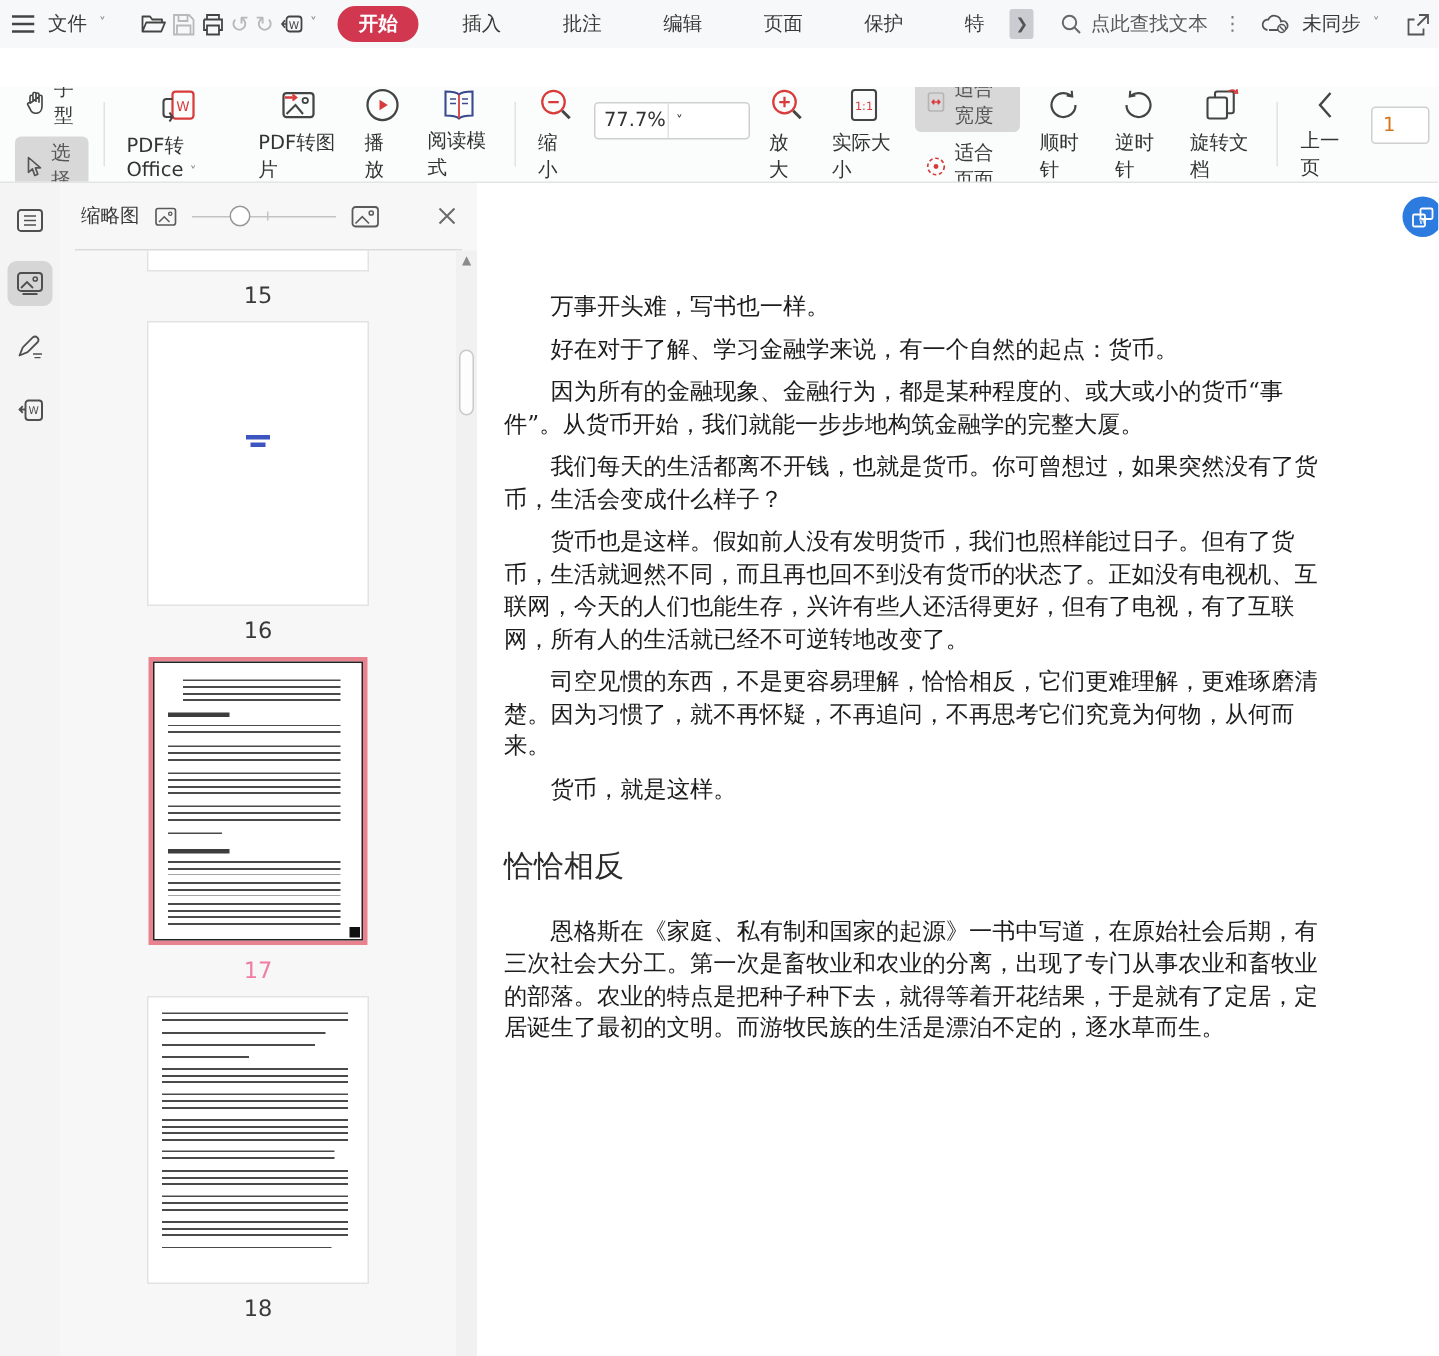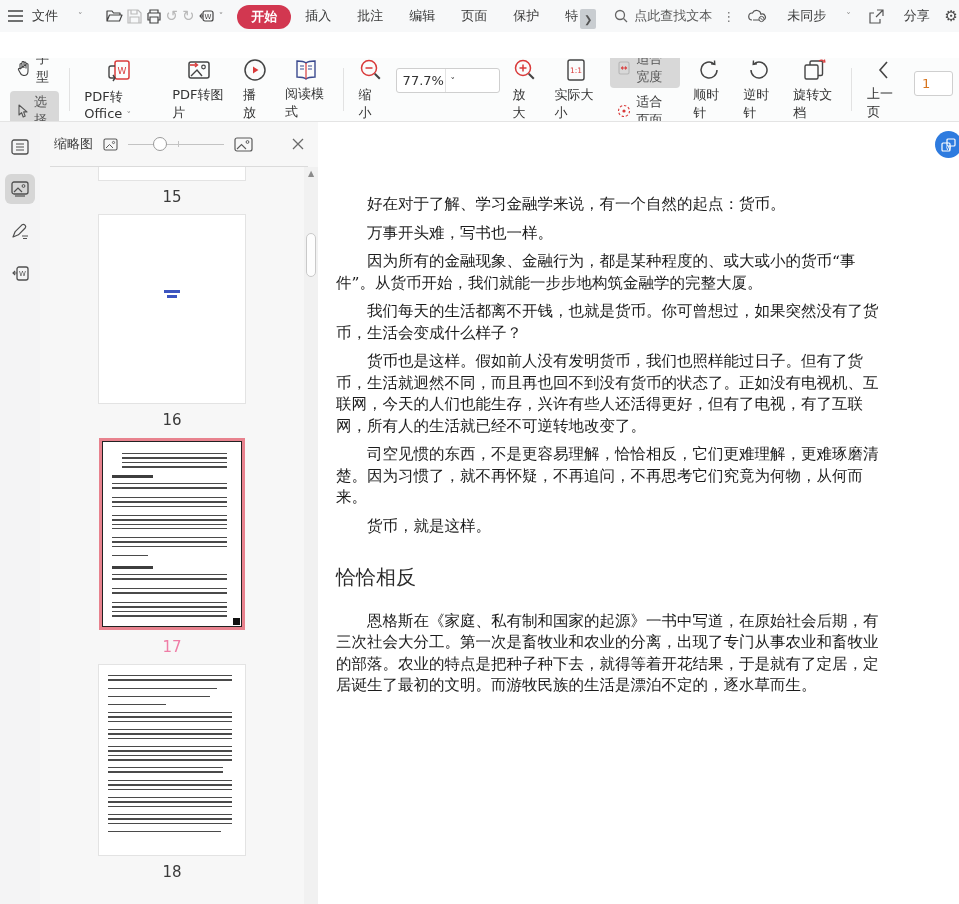--- a/index.html
+++ b/index.html
@@ -3,27 +3,27 @@
 <meta charset="utf-8">
 <style>
   * { margin:0; padding:0; box-sizing:border-box; }
   html,body { width:959px; height:904px; overflow:hidden;
     font-family:"DejaVu Sans","Liberation Sans",sans-serif;
     background:#fff; color:#333; font-size:13px; }
 
   
   .menubar { height:32px; background:#f7f8f9; display:flex; align-items:center;
     padding:0 8px; gap:4px; white-space:nowrap; }
-  .mb-btn { display:flex; align-items:center; gap:20px; padding:3px 5px; border-radius:4px;
+  .mb-btn { display:flex; align-items:center; gap:8px; padding:3px 5px; border-radius:4px;
     color:#3a3a3a; cursor:default; }
   .mb-ico { width:17px; height:17px; display:inline-flex; align-items:center; justify-content:center; color:#4a4a4a; }
   .mb-ico.dim { color:#b9b9b9; }
   .vsep { width:1px; height:18px; background:#dcdcdc; margin:0 5px; }
   .caret { font-size:9px; color:#8a8a8a; }
-  .tabs { display:flex; align-items:flex-end; gap:2px; margin-left:10px; }
+  .tabs { display:flex; align-items:center; gap:17px; margin-left:10px; }
   .tab { padding:4px 12px; color:#3a3a3a; }
   .tab.active { background:#d23750; color:#fff; border-radius:12px; padding:3px 14px; font-weight:bold; }
   .tab.clip { max-width:26px; overflow:hidden; padding-right:0; }
   .tab-overflow { width:16px; height:20px; background:#c9cdd1; color:#555; display:flex;
     align-items:center; justify-content:center; font-size:10px; border-radius:2px; }
   .find { display:flex; align-items:center; gap:6px; color:#5a5a5a; margin-left:14px; }
   .dots { color:#7a7a7a; font-size:13px; letter-spacing:0; padding:0 4px; }
   .mb-right { display:flex; align-items:center; margin-left:auto; gap:8px; }
   .synctxt { color:#3a3a3a; }
 
@@ -492,22 +492,22 @@
     </div>
     <div class="hscroll">
       <div class="arrow">◀</div>
       <div class="thumbbar"></div>
       <div class="arrow">▶</div>
     </div>
   </div>
 
   <div class="main">
     <div class="doc">
+      <p>万事开头难，写书也一样。</p>
       <p>好在对于了解、学习金融学来说，有一个自然的起点：货币。</p>
-      <p>万事开头难，写书也一样。</p>
       <p>因为所有的金融现象、金融行为，都是某种程度的、或大或小的货币“事件”。从货币开始，我们就能一步步地构筑金融学的完整大厦。</p>
       <p>我们每天的生活都离不开钱，也就是货币。你可曾想过，如果突然没有了货币，生活会变成什么样子？</p>
       <p>货币也是这样。假如前人没有发明货币，我们也照样能过日子。但有了货币，生活就迥然不同，而且再也回不到没有货币的状态了。正如没有电视机、互联网，今天的人们也能生存，兴许有些人还活得更好，但有了电视，有了互联网，所有人的生活就已经不可逆转地改变了。</p>
       <p>司空见惯的东西，不是更容易理解，恰恰相反，它们更难理解，更难琢磨清楚。因为习惯了，就不再怀疑，不再追问，不再思考它们究竟为何物，从何而来。</p>
       <p>货币，就是这样。</p>
       <h2>恰恰相反</h2>
       <p>恩格斯在《家庭、私有制和国家的起源》一书中写道，在原始社会后期，有三次社会大分工。第一次是畜牧业和农业的分离，出现了专门从事农业和畜牧业的部落。农业的特点是把种子种下去，就得等着开花结果，于是就有了定居，定居诞生了最初的文明。而游牧民族的生活是漂泊不定的，逐水草而生。</p>
     </div>
     <div class="float-convert">
       <svg width="15" height="14" viewBox="0 0 15 14">

